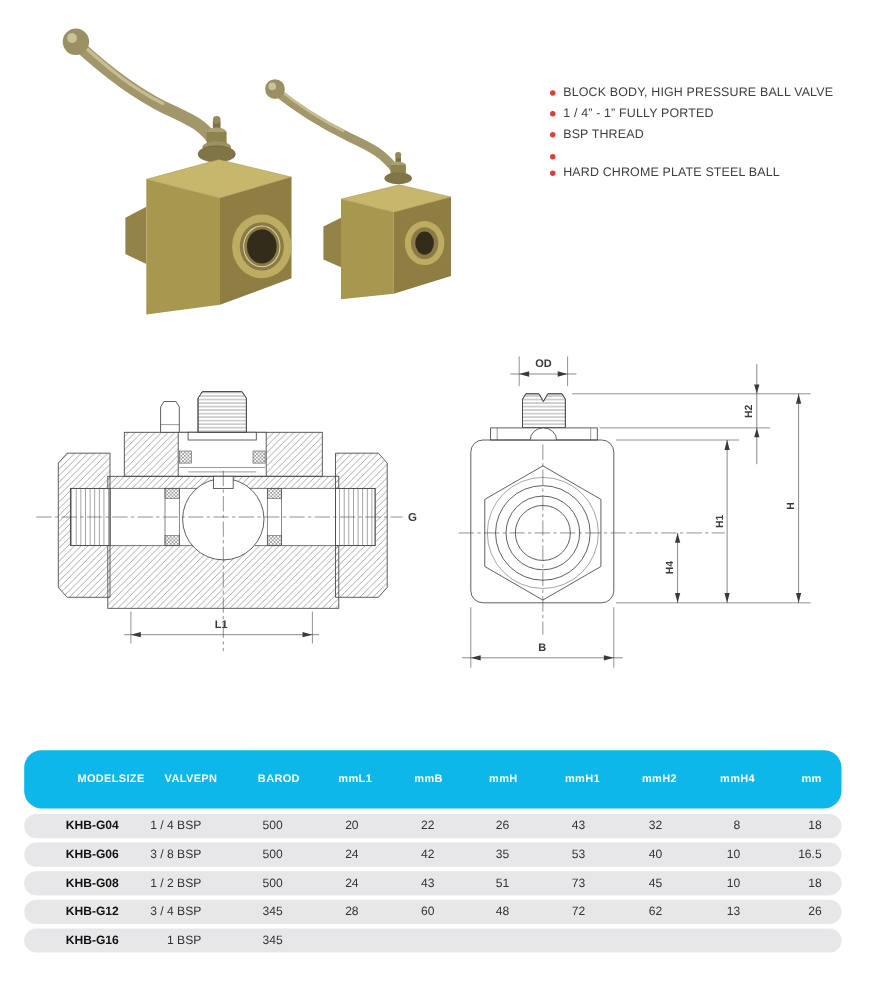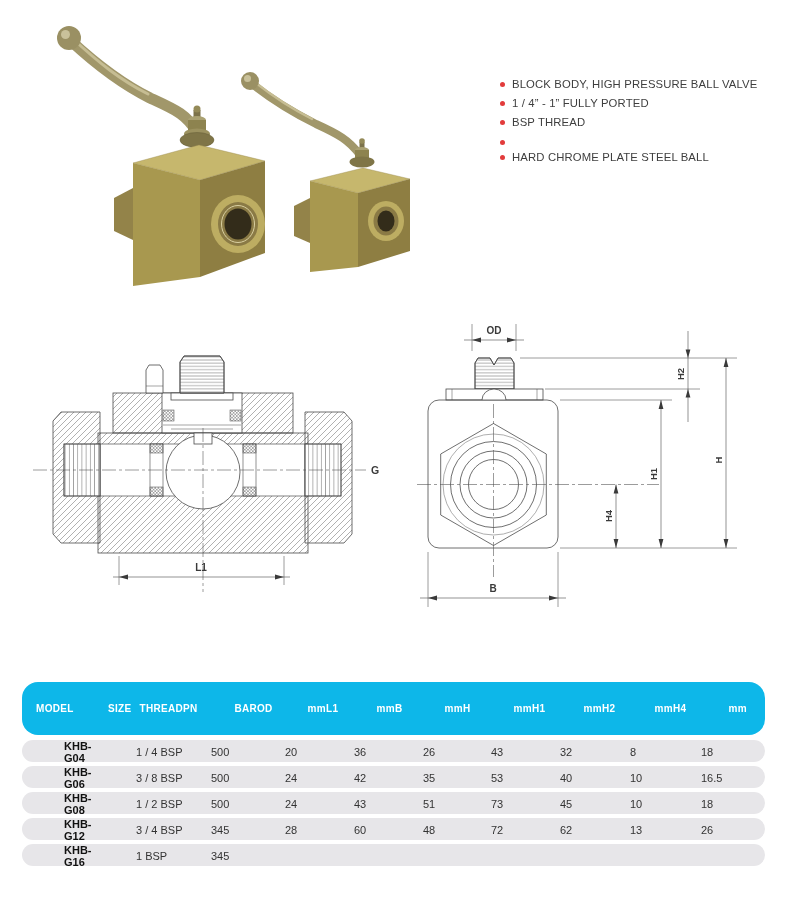--- a/index.html
+++ b/index.html
@@ -21,28 +21,28 @@
   .draw-right{position:absolute;left:400px;top:315px;width:395px;height:300px;}
   svg text{font-family:"Liberation Sans", sans-serif;font-weight:600;fill:#3a3a3a;}
 
   
   .spec{position:absolute;left:22px;top:682px;width:743px;}
   .thead{background:var(--tbl-header-bg,#0db7e9);height:53px;border-radius:16px;
          display:grid;grid-template-columns:86px 75px 74px 69px 69px 68px 69px 70px 71px 92px;
          color:#fff;font-size:10px;font-weight:bold;letter-spacing:.3px;}
   .hcell{display:flex;flex-direction:row;justify-content:space-between;
          align-items:center;padding:9px 0;}
-  .hcell.single{justify-content:flex-start;}
+  .hcell.single{justify-content:flex-end;}
   .hcell[data-name="header-model"]{padding-left:14px;}
   .hcell[data-name="header-h4"]{padding-right:18px;}
   .tbody{margin-top:5px;}
   .trow{background:var(--tbl-row-bg,#e7e6e9);height:22px;border-radius:11px;margin-bottom:4px;
         display:grid;grid-template-columns:86px 75px 74px 69px 69px 68px 69px 70px 71px 92px;
         align-items:center;font-size:11px;color:#333;}
-  .tcell{text-align:left;margin-left:28px;}
+  .tcell{text-align:right;}
   .tcell.c0{font-weight:bold;color:#111;padding-left:14px;}
   .tcell.c9{padding-right:18px;}
 </style>
 </head>
 <body>
 
 <div class="page" data-name="datasheet-page">
 
   <svg class="photos" data-name="product-photos" viewBox="25 10 450 290">
     <g data-name="large-valve-photo">
@@ -227,21 +227,21 @@
     <text data-name="dim-label-b" x="493" y="592" font-size="10" text-anchor="middle">B</text>
   </svg>
 
   <div class="spec" data-name="spec-table">
     <div class="thead" data-name="table-header">
         <div class="hcell single" data-name="header-model">
           <div class="hl1">MODEL</div>
         </div>
         <div class="hcell" data-name="header-size">
           <div class="hl1">SIZE</div>
-          <div class="hl2">THREAD</div>
+          <div class="hl2">VALVE</div>
         </div>
         <div class="hcell" data-name="header-pn">
           <div class="hl1">PN</div>
           <div class="hl2">BAR</div>
         </div>
         <div class="hcell" data-name="header-od">
           <div class="hl1">OD</div>
           <div class="hl2">mm</div>
         </div>
         <div class="hcell" data-name="header-l1">
@@ -268,21 +268,21 @@
           <div class="hl1">H4</div>
           <div class="hl2">mm</div>
         </div>
       </div>
     <div class="tbody" data-name="table-body">
         <div class="trow" data-name="table-row">
           <div class="tcell c0" data-name="cell-model">KHB-G04</div>
           <div class="tcell c1" data-name="cell-size">1 / 4 BSP</div>
           <div class="tcell c2" data-name="cell-pn">500</div>
           <div class="tcell c3" data-name="cell-od">20</div>
-          <div class="tcell c4" data-name="cell-l1">36</div>
+          <div class="tcell c4" data-name="cell-l1">22</div>
           <div class="tcell c5" data-name="cell-b">26</div>
           <div class="tcell c6" data-name="cell-h">43</div>
           <div class="tcell c7" data-name="cell-h1">32</div>
           <div class="tcell c8" data-name="cell-h2">8</div>
           <div class="tcell c9" data-name="cell-h4">18</div>
         </div>
         <div class="trow" data-name="table-row">
           <div class="tcell c0" data-name="cell-model">KHB-G06</div>
           <div class="tcell c1" data-name="cell-size">3 / 8 BSP</div>
           <div class="tcell c2" data-name="cell-pn">500</div>

